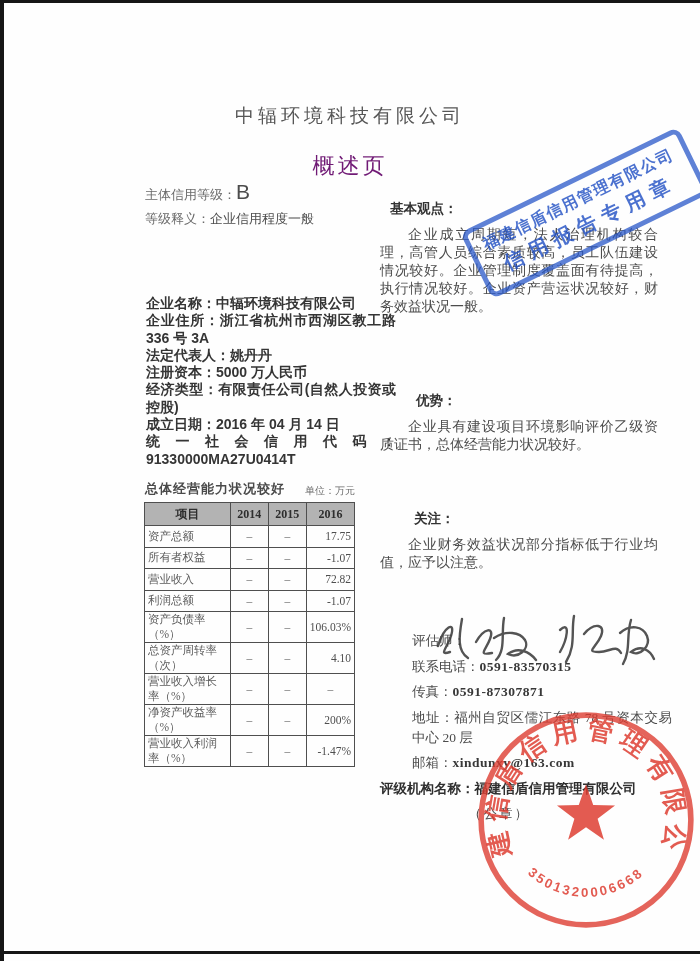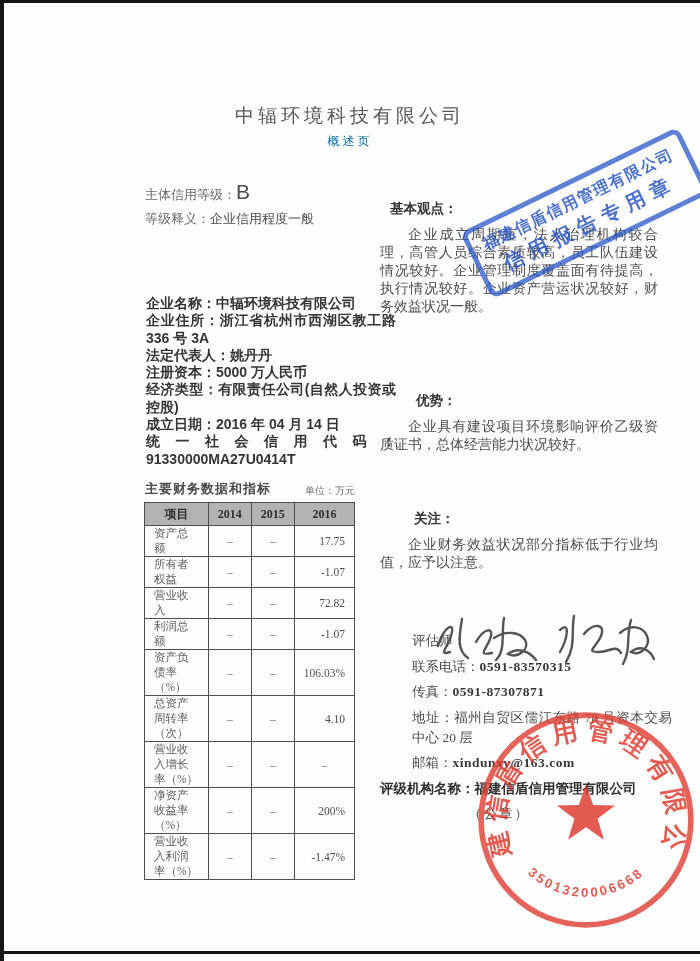--- a/index.html
+++ b/index.html
@@ -10,41 +10,41 @@
   }
   
   .edge{position:absolute;background:#161616;}
   .edge-top{left:0;top:0;width:700px;height:3px;}
   .edge-left{left:0;top:0;width:4px;height:961px;}
   .edge-bottom{left:0;top:951px;width:700px;height:3px;}
 
   
   .title-block{position:absolute;left:0;top:103px;width:700px;text-align:center;}
   .doc-title{font-size:19px;letter-spacing:4px;color:#565656;font-weight:500;}
-  .doc-subtitle{font-size:12px;letter-spacing:3px;color:#0369a1;margin-top:4px;font-weight:500;}
+  .doc-subtitle{font-size:22px;letter-spacing:3px;color:#701a75;margin-top:22px;font-weight:500;}
 
   
   .rating-block{position:absolute;left:145px;top:180px;width:250px;font-size:13px;color:#6a6a6a;}
   .rating-line{line-height:23.5px;}
   .rating-line .val{color:#4c4c4c;}
   .grade{font-size:21px;color:#4c4c4c;font-family:"Liberation Sans",sans-serif;}
   .date-val{font-weight:700;color:#3f3f3f;}
 
   .company-block{position:absolute;left:146px;top:295px;width:250px;font-size:14px;}
   .company-field{font-weight:700;color:#353535;line-height:17.3px;text-align:justify;}
 
   .fin-title-row{position:absolute;left:145px;top:480px;width:210px;display:flex;justify-content:space-between;align-items:flex-end;}
   .fin-title{font-weight:700;font-size:13px;color:#4a4a4a;letter-spacing:1px;}
   .fin-unit{font-size:10px;color:#6a6a6a;}
 
   table.fin{
     position:absolute;left:144px;top:502px;width:211px;border-collapse:collapse;
     font-family:"Liberation Serif", serif;font-size:11.5px;color:#4e4e4e;
   }
-  table.fin th,table.fin td{border:1px solid #4f4f4f;padding:0 9px;height:20.5px;}
+  table.fin th,table.fin td{border:1px solid #4f4f4f;padding:0 3px;height:20.5px;}
   table.fin th{background:#b3b3b3;color:#2e2e2e;font-size:12px;height:22px;}
   table.fin td:first-child{text-align:left;color:#5c5c5c;}
   table.fin td.num{text-align:right;}
   table.fin td.dash{text-align:center;color:#6a6a6a;}
   table.fin col.c-item{width:92px;}
   table.fin col.c-y{width:39px;}
 
   
   .rsec{position:absolute;left:380px;width:278px;font-family:"Liberation Serif", serif;
         font-size:14px;color:#4c4c4c;}
@@ -105,21 +105,21 @@
       <div class="company-field">企业名称：中辐环境科技有限公司</div>
       <div class="company-field">企业住所：浙江省杭州市西湖区教工路 336 号 3A</div>
       <div class="company-field">法定代表人：姚丹丹</div>
       <div class="company-field">注册资本：5000 万人民币</div>
       <div class="company-field">经济类型：有限责任公司(自然人投资或控股)</div>
       <div class="company-field">成立日期：2016 年 04 月 14 日</div>
       <div class="company-field">统一社会信用代码：91330000MA27U0414T</div>
     </div>
 
   <div class="fin-title-row">
-    <span class="fin-title">主要财务数据和指标</span>
+    <span class="fin-title">总体经营能力状况较好</span>
     <span class="fin-unit">单位：万元</span>
   </div>
 
   <table class="fin">
     <colgroup>
         <col class="c-item">
         <col class="c-y">
         <col class="c-y">
         <col class="c-y">
       </colgroup>

